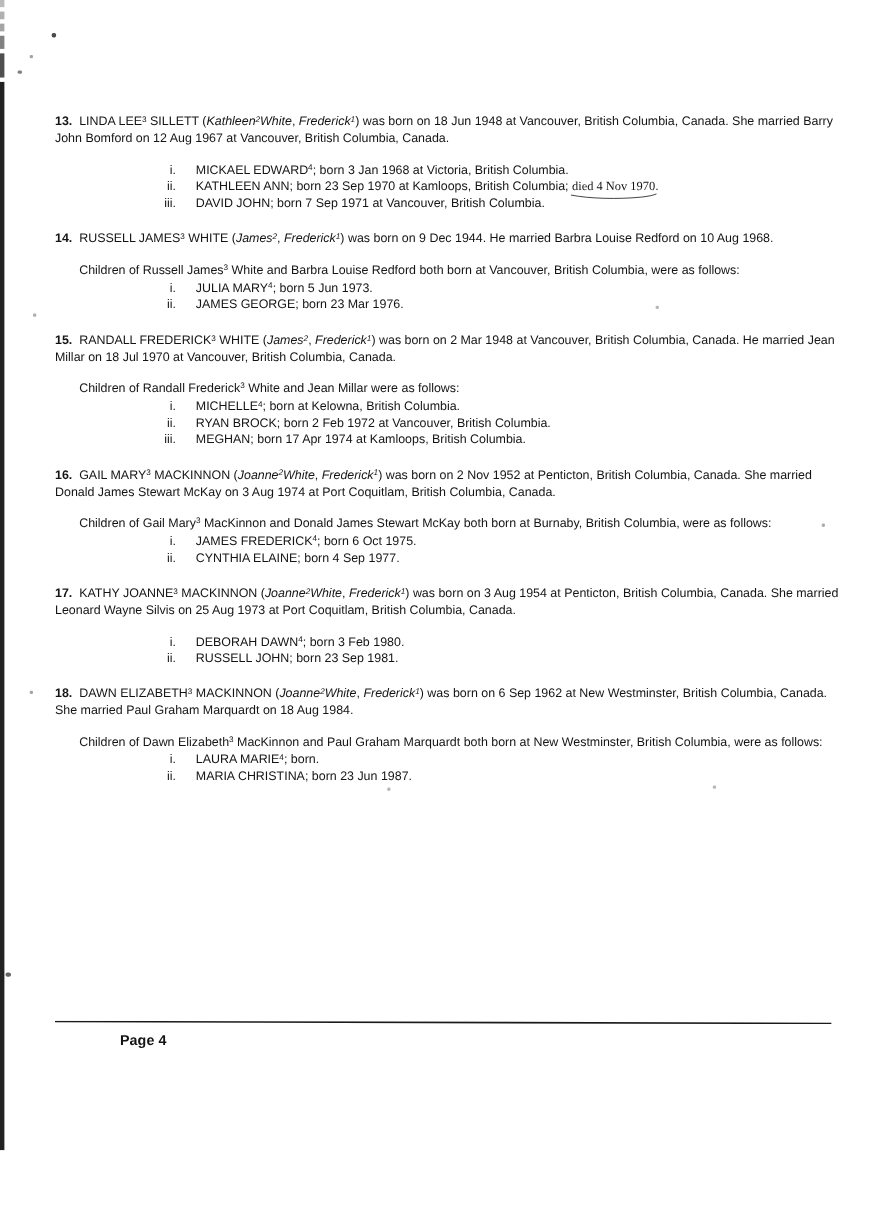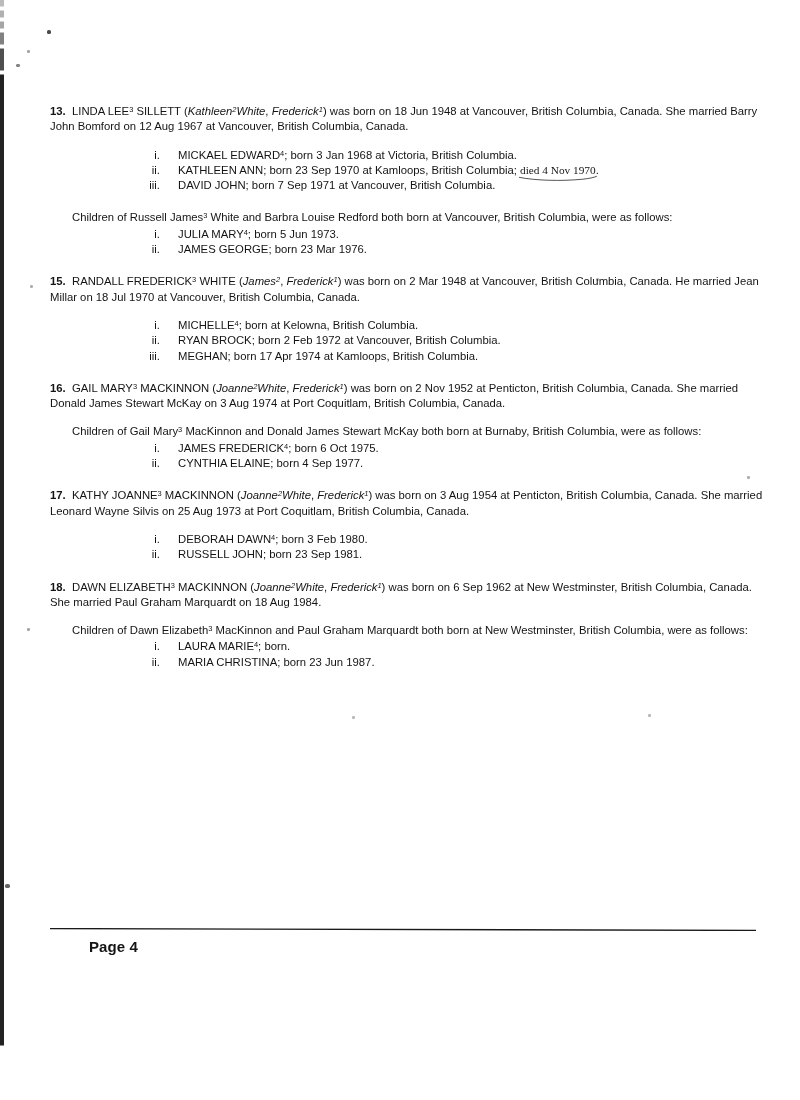--- a/index.html
+++ b/index.html
@@ -131,23 +131,23 @@
 
   .footer-rule {
     position: absolute;
     left: 50px;
     top: 928px;
     width: 706px;
     height: 3px;
   }
   .page-label {
     position: absolute;
-    left: 44px;
+    left: 64px;
     top: 938px;
-    font-size: 15px;
+    font-size: 13px;
     font-weight: bold;
     letter-spacing: 0.1px;
     padding-left: 45px;
   }
 </style>
 </head>
 <body>
 
 <div class="page">
 
@@ -169,29 +169,31 @@
         <ol class="kids">
           <li><span class="rn">i.</span><span>MICKAEL EDWARD<sup>4</sup></span><span>; born 3 Jan 1968 at Victoria, British Columbia.</span></li>
           <li><span class="rn">ii.</span><span>KATHLEEN ANN</span><span>; born 23 Sep 1970 at Kamloops, British Columbia; </span><span class="ul-wrap">died 4 Nov 1970<svg class="hand-ul" viewBox="0 0 100 6" preserveAspectRatio="none">
                 <path d="M0.5,1.4 C22,4.6 54,5.3 82,3.2 C90,2.5 96,1.6 99.5,0.4" fill="none" stroke="#2a2a2a" stroke-width="0.9" stroke-linecap="round"></path>
               </svg></span><span>.</span></li>
           <li><span class="rn">iii.</span><span>DAVID JOHN</span><span>; born 7 Sep 1971 at Vancouver, British Columbia.</span></li>
         </ol>
       </div>
       <div class="block-gap"></div>
       <div class="entry">
+        <p class="entry-head"><span class="num">14.</span>&nbsp; <span>RUSSELL JAMES<sup>3</sup> WHITE</span> (<span class="ital">James<sup>2</sup></span>, <span class="ital">Frederick<sup>1</sup></span>) <span>was born on 9 Dec 1944. He married Barbra Louise Redford on 10 Aug 1968.</span></p>
         <p class="children-intro">Children of Russell James<sup>3</sup> White and Barbra Louise Redford both born at Vancouver, British Columbia, were as follows:</p>
         <ol class="kids">
           <li><span class="rn">i.</span><span>JULIA MARY<sup>4</sup></span><span>; born 5 Jun 1973.</span></li>
           <li><span class="rn">ii.</span><span>JAMES GEORGE</span><span>; born 23 Mar 1976.</span></li>
         </ol>
       </div>
       <div class="block-gap"></div>
       <div class="entry">
         <p class="entry-head"><span class="num">15.</span>&nbsp; <span>RANDALL FREDERICK<sup>3</sup> WHITE</span> (<span class="ital">James<sup>2</sup></span>, <span class="ital">Frederick<sup>1</sup></span>) <span>was born on 2 Mar 1948 at Vancouver, British Columbia, Canada. He married Jean Millar on 18 Jul 1970 at Vancouver, British Columbia, Canada.</span></p>
+        <p class="children-intro">Children of Randall Frederick<sup>3</sup> White and Jean Millar were as follows:</p>
         <ol class="kids">
           <li><span class="rn">i.</span><span>MICHELLE<sup>4</sup></span><span>; born at Kelowna, British Columbia.</span></li>
           <li><span class="rn">ii.</span><span>RYAN BROCK</span><span>; born 2 Feb 1972 at Vancouver, British Columbia.</span></li>
           <li><span class="rn">iii.</span><span>MEGHAN</span><span>; born 17 Apr 1974 at Kamloops, British Columbia.</span></li>
         </ol>
       </div>
       <div class="block-gap"></div>
       <div class="entry">
         <p class="entry-head"><span class="num">16.</span>&nbsp; <span>GAIL MARY<sup>3</sup> MACKINNON</span> (<span class="ital">Joanne<sup>2</sup></span><span class="ital">White</span>, <span class="ital">Frederick<sup>1</sup></span>) <span>was born on 2 Nov 1952 at Penticton, British Columbia, Canada. She married Donald James Stewart McKay on 3 Aug 1974 at Port Coquitlam, British Columbia, Canada.</span></p>
         <p class="children-intro">Children of Gail Mary<sup>3</sup> MacKinnon and Donald James Stewart McKay both born at Burnaby, British Columbia, were as follows:</p>

